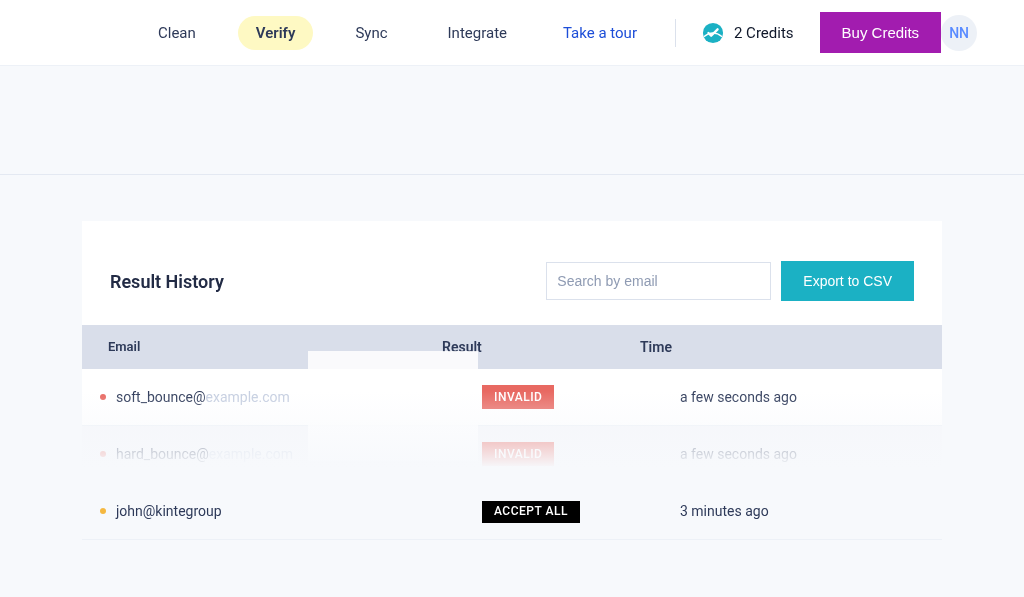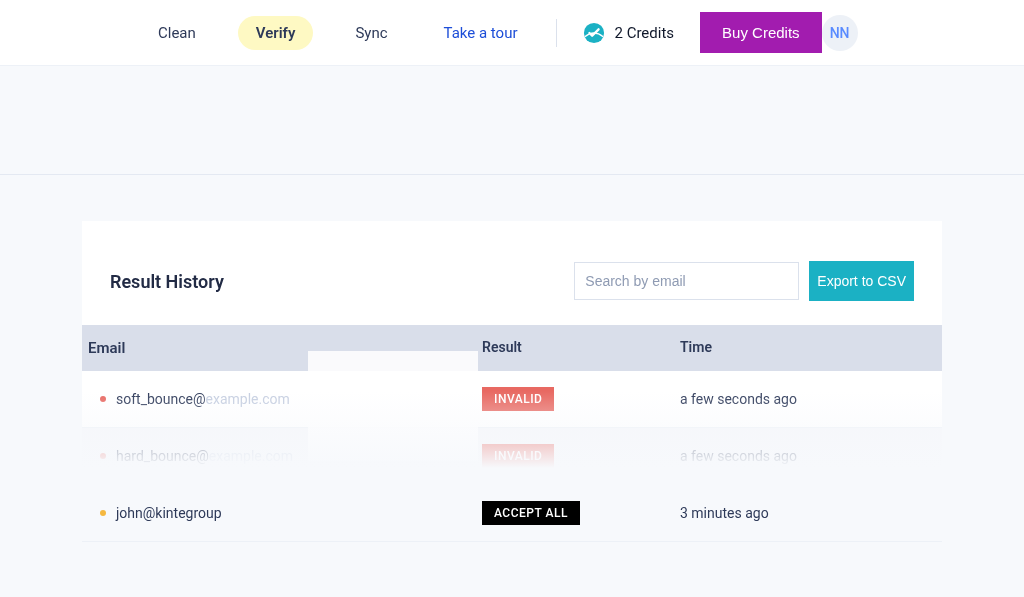--- a/index.html
+++ b/index.html
@@ -125,21 +125,21 @@
       width: 225px;
       color: #2e3a59;
     }
     .search-input::placeholder {
       color: #8f9bb3;
     }
     .export-btn {
       background: #1bb1c4;
       color: white;
       border: none;
-      padding: 12px 8px;
+      padding: 12px 22px;
       font-size: 14px;
       cursor: pointer;
     }
     .table {
       width: 100%;
     }
     .table-header {
       background: #d9deea;
       display: flex;
       padding: 14px 0;
@@ -147,23 +147,23 @@
     .table-row {
       display: flex;
       border-bottom: 1px solid #edf1f7;
       padding: 16px 0;
       align-items: center;
     }
     .table-row.odd {
       background: #f5f6fa;
     }
     .col-email {
-      width: 400px;
-      padding-left: 6px;
-      font-size: 15px;
+      width: 360px;
+      padding-left: 26px;
+      font-size: 13px;
       color: #2e3a59;
       font-weight: 600;
     }
     .col-result {
       width: 198px;
       font-size: 14px;
       color: #2e3a59;
       font-weight: 600;
     }
     .col-time {
@@ -235,20 +235,21 @@
     }
   </style>
 </head>
 <body>
 
 <div class="header">
   <div class="nav">
     <div class="nav-item">Clean</div>
     <div class="nav-item active">Verify</div>
     <div class="nav-item">Sync</div>
+    <div class="nav-item">Integrate</div>
     <div class="nav-tour">Take a tour</div>
     <div class="divider"></div>
   </div>
   <div class="credits-area">
     <svg class="credits-icon" viewBox="0 0 24 24">
       <circle cx="12" cy="12" r="11" fill="#1bb1c4"></circle>
       <path d="M7 12l3 3 7-7" stroke="white" stroke-width="2.5" fill="none" stroke-linecap="round" stroke-linejoin="round"></path>
       <path d="M2 16 Q12 8 22 16" stroke="white" stroke-width="1.5" fill="none"></path>
     </svg>
     <span class="credits-text">2 Credits</span>

